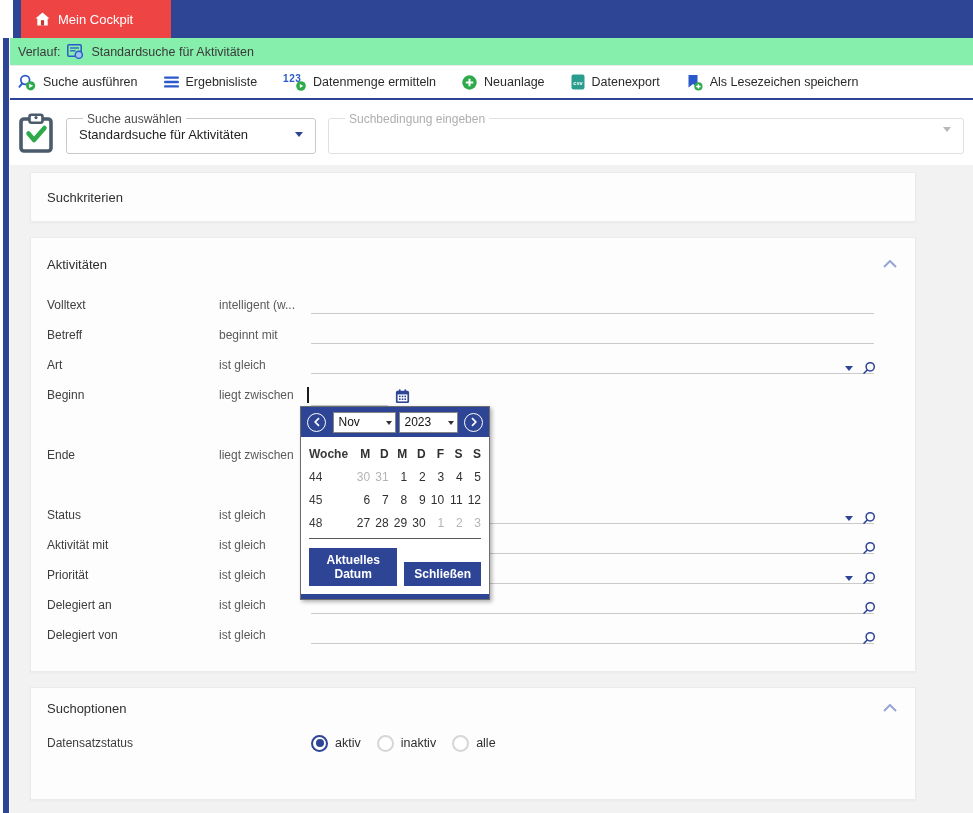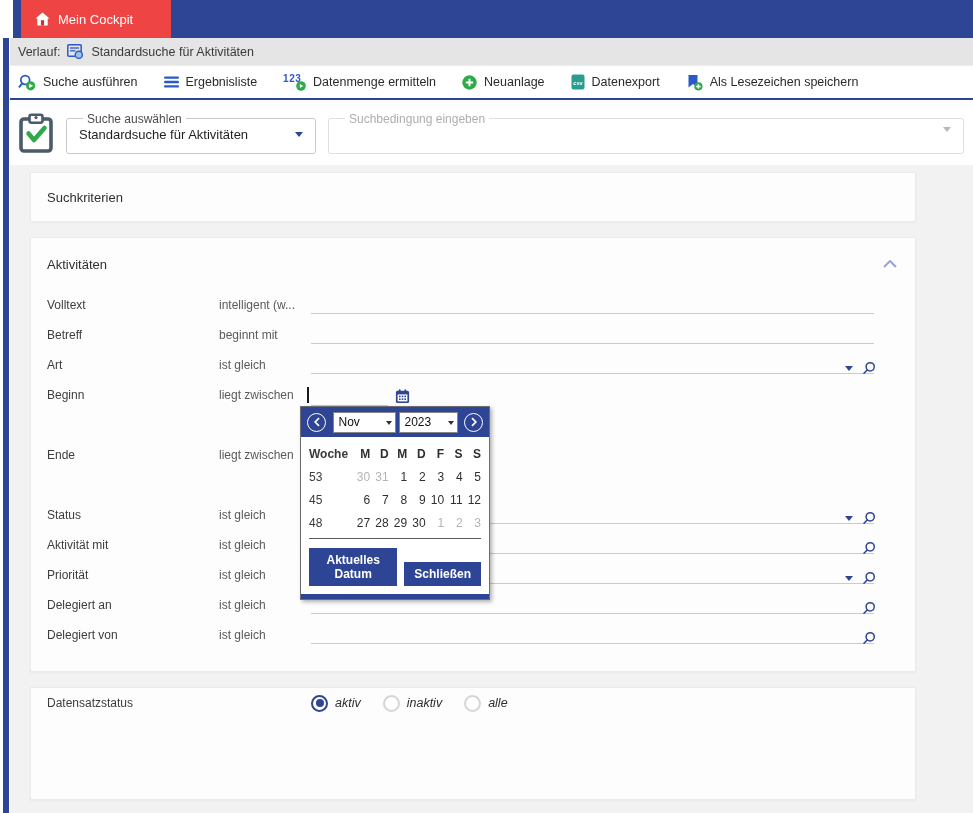--- a/index.html
+++ b/index.html
@@ -11,21 +11,21 @@
   .tabfill{position:absolute;left:13px;right:0;top:0;height:38px;background:#2e4596;display:flex;padding-left:8px;}
   .tab{height:38px;display:flex;align-items:center;gap:8px;padding:0 14px;font-size:13px;cursor:pointer;box-sizing:border-box;}
   .tab.active{background:#ef4444;color:#fff;min-width:150px;}
   .tab.doc{background:#fff;color:#26418f;margin-left:6px;min-width:168px;}
   .tab .close{margin-left:10px;display:flex;align-items:center;}
 
   
   .strip{position:absolute;left:3px;top:38px;width:6px;height:775px;background:#2e4596;}
 
   
-  .hist{position:absolute;left:10px;top:38px;right:0;height:28px;background:#e5e5e5;display:flex;align-items:center;
+  .hist{position:absolute;left:10px;top:38px;right:0;height:28px;background:#86efac;display:flex;align-items:center;
         gap:7px;padding-left:8px;border-bottom:1px solid #ececec;box-sizing:border-box;color:#3a3a3a;}
 
   
   .toolbar{position:absolute;left:10px;top:66px;right:0;height:34px;background:#fff;display:flex;align-items:center;
         gap:26px;padding-left:8px;border-bottom:2px solid #2e4596;box-sizing:border-box;color:#2a2a2a;}
   .tool{display:flex;align-items:center;gap:7px;cursor:pointer;white-space:nowrap;}
   .ic123{position:relative;width:23px;height:16px;display:inline-block;}
   .n123{position:absolute;left:0;top:-1px;font-size:10px;font-weight:bold;color:#2b59c9;letter-spacing:0.5px;}
   .ic123 svg{position:absolute;right:0;bottom:-1px;}
 
@@ -67,21 +67,21 @@
   .datefield{position:relative;width:110px;height:30px;}
   .datefield .uline{left:0;right:auto;width:77px;bottom:4px;}
   .datefield .calic{position:absolute;left:84px;bottom:3px;}
   .cursor{position:absolute;left:-4px;bottom:7px;width:1.5px;height:16px;background:#1a1a1a;}
 
   
   .orow{display:flex;align-items:center;height:30px;padding-left:16px;}
   .olbl{width:264px;font-size:12px;color:#3d3d3d;}
   .rfield{position:relative;width:120px;height:22px;border-bottom:1px solid #b5b5b5;font-size:12.5px;color:#222;
           display:flex;align-items:flex-end;padding:0 0 2px 2px;box-sizing:border-box;}
-  .radios{display:flex;gap:22px;align-items:center;font-style:italic;}
+  .radios{display:flex;gap:16px;align-items:center;}
   .ritem{display:flex;align-items:center;gap:7px;cursor:pointer;}
   .rb{width:17px;height:17px;border-radius:50%;border:2px solid #d6d6d6;background:#fff;box-sizing:border-box;position:relative;}
   .rb.on{border-color:#2e4596;}
   .rb.on::after{content:"";position:absolute;inset:2.5px;background:#2e4596;border-radius:50%;}
   .rlab{font-size:12.5px;color:#2e2e2e;}
 
   
   .calpop{position:absolute;left:300px;top:406px;width:190px;background:#fff;border:1px solid #6e6e6e;
           box-shadow:2px 2px 4px rgba(0,0,0,0.3);z-index:5;box-sizing:border-box;}
   .cal-head{height:30px;background:#2e4596;display:flex;align-items:center;justify-content:space-between;padding:0 6px;}
@@ -369,20 +369,28 @@
                   <line x1="5.2" y1="9" x2="2" y2="12.2" stroke="#2e4596" stroke-width="1.6" stroke-linecap="round"></line>
                 </svg>
             </span>
           </div>
         </div>
 
       </div>
     </div>
 
     <div class="card c3">
+      <div class="trow">
+        <span class="card-title">Suchoptionen</span>
+        <span class="chev">
+          <svg width="14" height="8" viewBox="0 0 14 8">
+              <polyline points="1,7 7,1 13,7" fill="none" stroke="#98a3d6" stroke-width="2"></polyline>
+            </svg>
+        </span>
+      </div>
       <div class="orow">
         <span class="olbl">Datensatzstatus</span>
         <div class="radios">
           <span class="ritem">
             <span class="rb on"></span>
             <span class="rlab">aktiv</span>
           </span>
           <span class="ritem">
             <span class="rb"></span>
             <span class="rlab">inaktiv</span>
@@ -424,21 +432,21 @@
         <span class="wk">Woche</span>
         <span class="dc">M</span>
         <span class="dc">D</span>
         <span class="dc">M</span>
         <span class="dc">D</span>
         <span class="dc">F</span>
         <span class="dc">S</span>
         <span class="dc">S</span>
       </div>
       <div class="cal-row">
-        <span class="wk">53</span>
+        <span class="wk">44</span>
         <span class="dc muted">30</span>
         <span class="dc muted">31</span>
         <span class="dc">1</span>
         <span class="dc">2</span>
         <span class="dc">3</span>
         <span class="dc">4</span>
         <span class="dc">5</span>
       </div>
       <div class="cal-row">
         <span class="wk">45</span>

